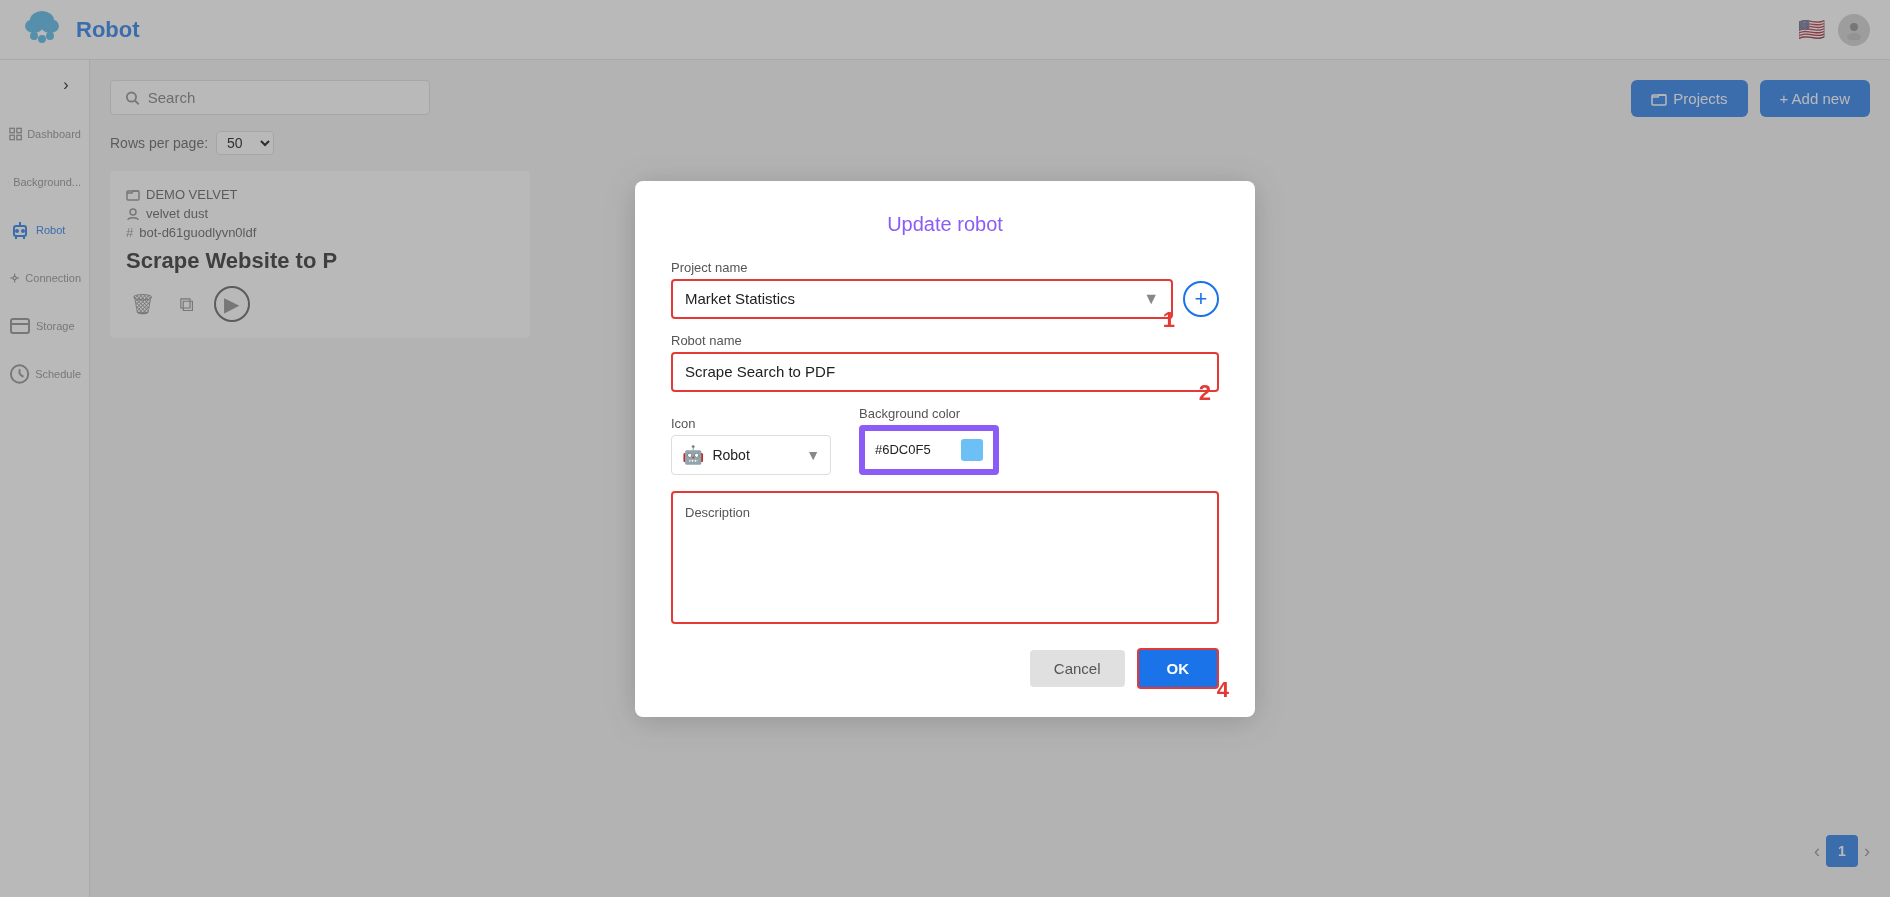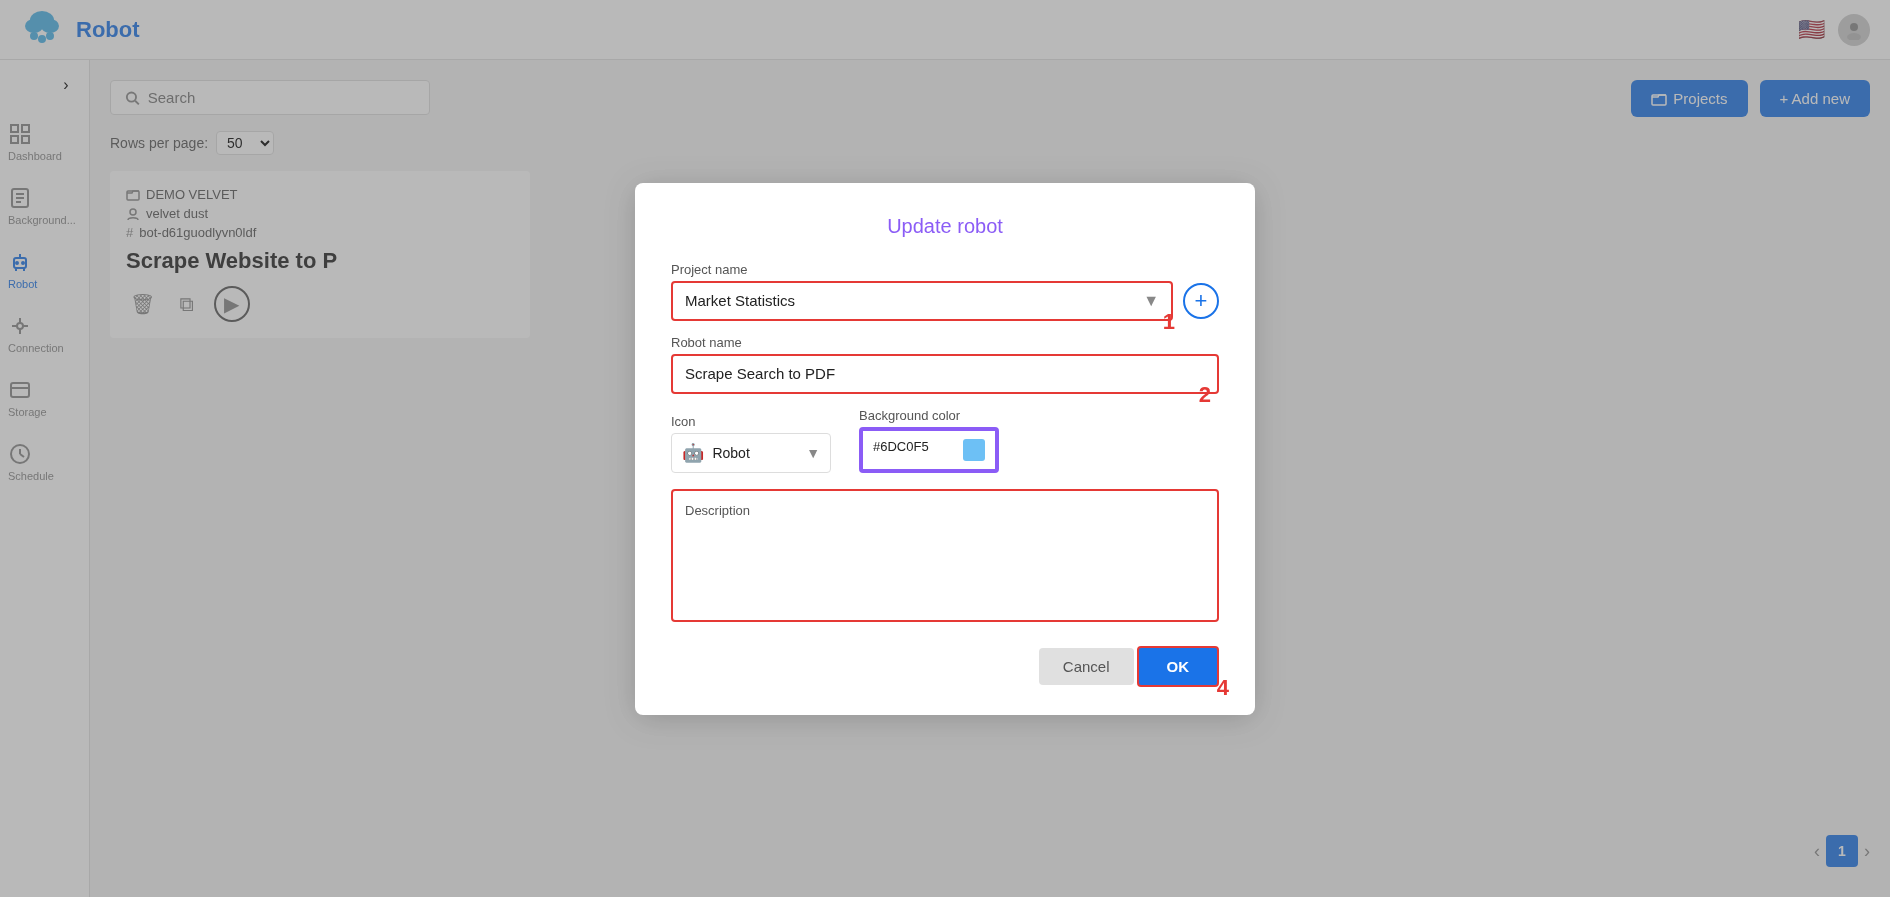--- a/index.html
+++ b/index.html
@@ -21,21 +21,21 @@
     .layout { display: flex; height: calc(897px - 60px); }
 
     
     .sidebar {
       width: 90px; background: #fff; border-right: 1px solid #e0e0e0;
       display: flex; flex-direction: column; align-items: center;
       padding-top: 10px; gap: 0;
     }
     .sidebar-toggle { width: 30px; height: 30px; display: flex; align-items: center; justify-content: center; cursor: pointer; margin-bottom: 10px; align-self: flex-end; margin-right: 8px; }
     .sidebar-item {
-      display: flex; flex-direction: column; align-items: flex-start;
+      display: flex; flex-direction: row; align-items: center;
       padding: 12px 8px; cursor: pointer; width: 100%; gap: 4px;
       color: #888; font-size: 11px;
     }
     .sidebar-item.active { color: #1a73e8; }
     .sidebar-item svg { width: 24px; height: 24px; }
     .sidebar-item-label { font-size: 11px; text-align: center; }
 
     
     .main { flex: 1; background: #f5f5f5; padding: 20px; position: relative; }
 
@@ -89,40 +89,40 @@
     
     .icon-row { display: flex; gap: 28px; align-items: flex-end; margin-bottom: 16px; }
     .icon-group { display: flex; flex-direction: column; gap: 4px; }
     .icon-label { font-size: 13px; color: #555; }
     .icon-select-box { display: flex; align-items: center; border: 1px solid #ddd; border-radius: 4px; padding: 8px 10px; background: #fff; gap: 8px; min-width: 160px; cursor: pointer; }
     .icon-robot-symbol { font-size: 18px; }
     .icon-select-text { flex: 1; font-size: 14px; color: #222; }
     .icon-select-arrow { color: #888; font-size: 14px; }
     .color-group { display: flex; flex-direction: column; gap: 4px; }
     .color-label { font-size: 13px; color: #555; }
-    .color-box { display: flex; border: 4px solid #8b5cf6; border-radius: 4px; padding: 8px 10px; background: #fff; gap: 8px; min-width: 140px; }
+    .color-box { display: flex; align-items: center; border: 6px solid #8b5cf6; border-radius: 4px; padding: 8px 10px; background: #fff; gap: 8px; min-width: 140px; }
     .color-hex { font-size: 13px; color: #222; flex: 1; }
     .color-swatch { width: 22px; height: 22px; border-radius: 3px; flex-shrink: 0; }
 
     
     .email-error-section { border: 2px solid #e53935; border-radius: 4px; padding: 12px 16px; margin-bottom: 16px; }
     .email-error-label { font-size: 14px; color: #1a73e8; font-weight: 500; margin-bottom: 10px; }
     .radio-group { display: flex; align-items: center; gap: 24px; }
     .radio-option { display: flex; align-items: center; gap: 6px; font-size: 15px; color: #222; cursor: pointer; }
     .radio-circle { width: 18px; height: 18px; border-radius: 50%; border: 2px solid #888; display: flex; align-items: center; justify-content: center; }
     .radio-circle.checked { border-color: #1a73e8; }
     .radio-dot { width: 10px; height: 10px; border-radius: 50%; background: #1a73e8; }
 
     
     .description-section { border: 2px solid #e53935; border-radius: 4px; padding: 12px; margin-bottom: 24px; }
     .desc-label { font-size: 13px; color: #555; margin-bottom: 6px; }
     .desc-textarea { border: none; outline: none; width: 100%; height: 80px; resize: none; font-size: 14px; color: #222; background: transparent; }
 
     
-    .modal-actions { display: flex; justify-content: flex-end; gap: 3px; align-items: center; }
+    .modal-actions { display: flex; justify-content: flex-end; gap: 12px; align-items: center; }
     .btn-cancel { background: #e0e0e0; color: #555; border: none; border-radius: 4px; padding: 10px 24px; font-size: 15px; cursor: pointer; }
     .btn-ok { background: #1a73e8; color: #fff; border: 2px solid #e53935; border-radius: 4px; padding: 10px 28px; font-size: 15px; cursor: pointer; font-weight: 600; }
     .step-badge {
       font-size: 20px; font-weight: 700; color: #e53935;
       position: absolute;
     }
   </style>
 </head>
 <body>
 

